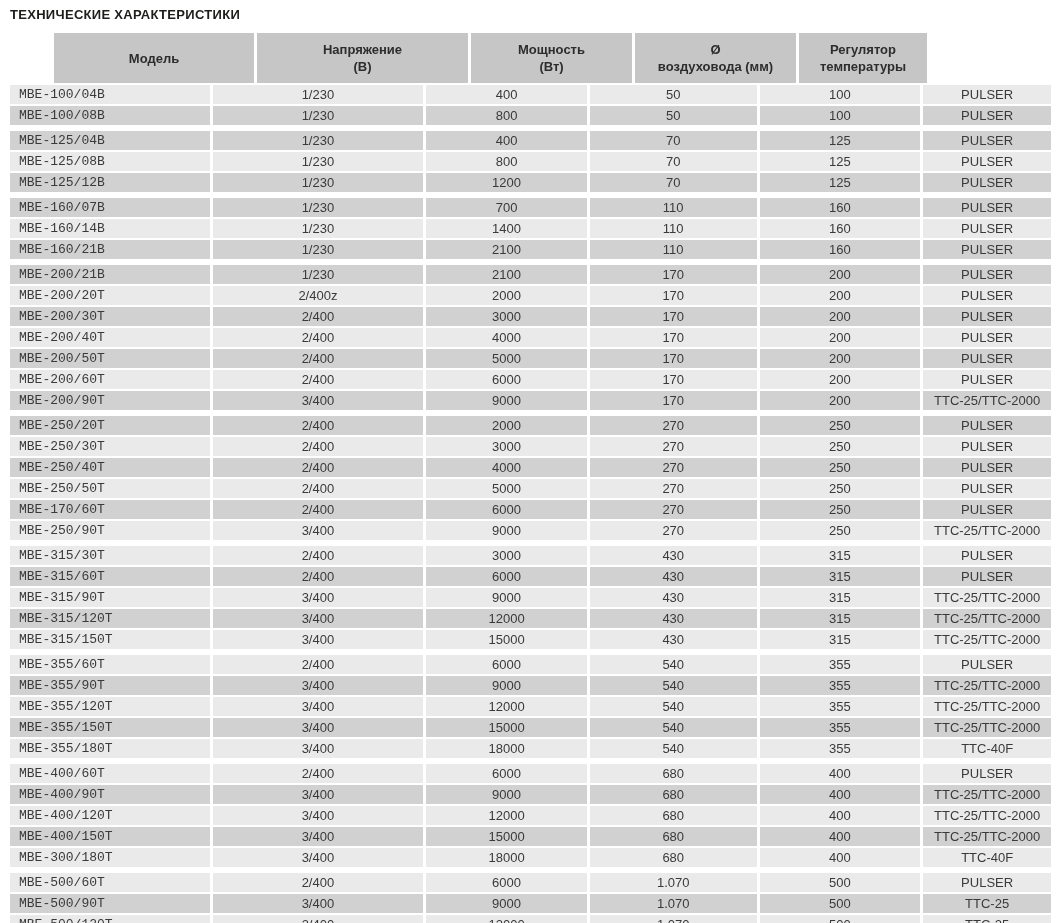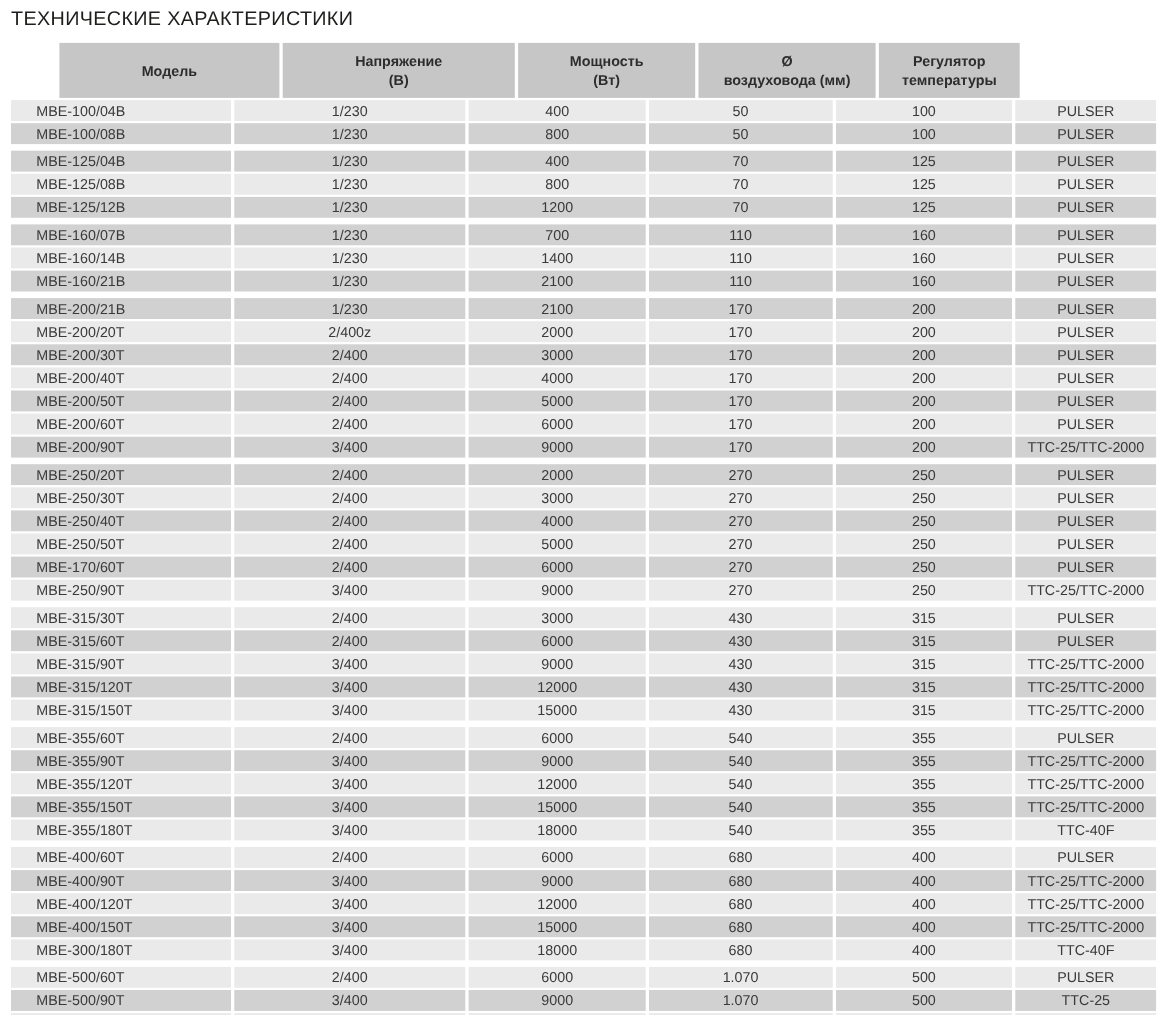--- a/index.html
+++ b/index.html
@@ -11,40 +11,40 @@
   }
   *{box-sizing:border-box;}
   html,body{margin:0;padding:0;background:#ffffff;}
   body{
     width:1061px;height:923px;
     font-family:"Liberation Sans", sans-serif;
     -webkit-font-smoothing:antialiased;
   }
   .page{width:1061px;padding:5px 10px 0 10px;}
   .page-title{
-    font-size:18px;font-weight:normal;color:var(--title-text);
+    font-size:13px;font-weight:bold;color:var(--title-text);
     letter-spacing:.3px;margin:2px 0 11px 0;
   }
   .spec-table{width:1041px;}
   .header-row{display:flex;gap:3px;margin-bottom:2px;padding-left:44px;}
   .th{
     background:var(--header-bg);height:50px;
     display:flex;flex-direction:column;justify-content:center;align-items:center;
     font-size:13px;font-weight:bold;color:#2d2d2d;line-height:17px;text-align:center;
   }
   .group{margin-bottom:6px;}
   .row{display:flex;gap:3px;margin-bottom:2px;}
   .row.light .td{background:var(--row-light);}
   .row.dark .td{background:var(--row-dark);}
   .td{
     height:19px;display:flex;align-items:center;justify-content:center;
     font-size:13px;color:var(--cell-text);white-space:nowrap;
   }
   .c0{width:200px;}
-  .td.c0{justify-content:flex-start;padding-left:23px;}
+  .td.c0{justify-content:flex-start;padding-left:9px;font-family:Liberation Mono, monospace;}
   .c1{width:211px;}
   .c2{width:161px;}
   .c3{width:167px;}
   .c4{width:161px;}
   .c5{width:128px;}
 </style>
 </head>
 <body>
 
 <div class="page">

